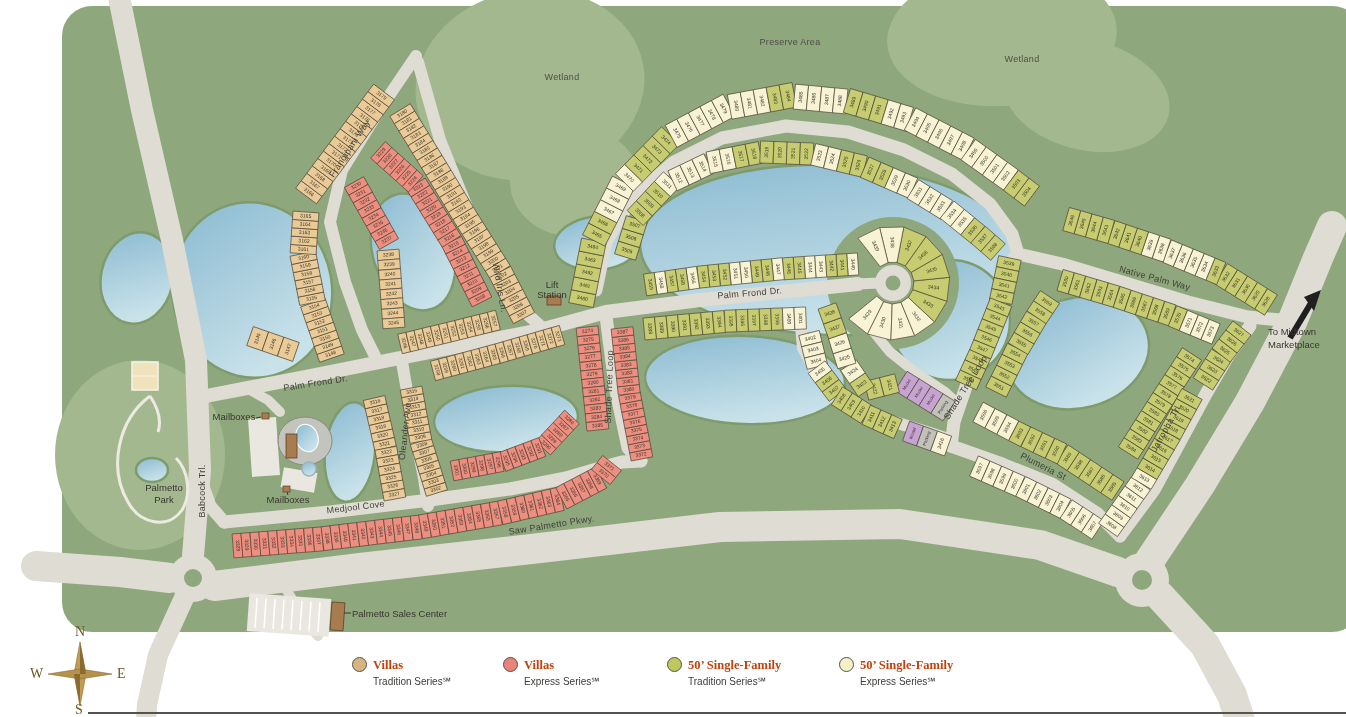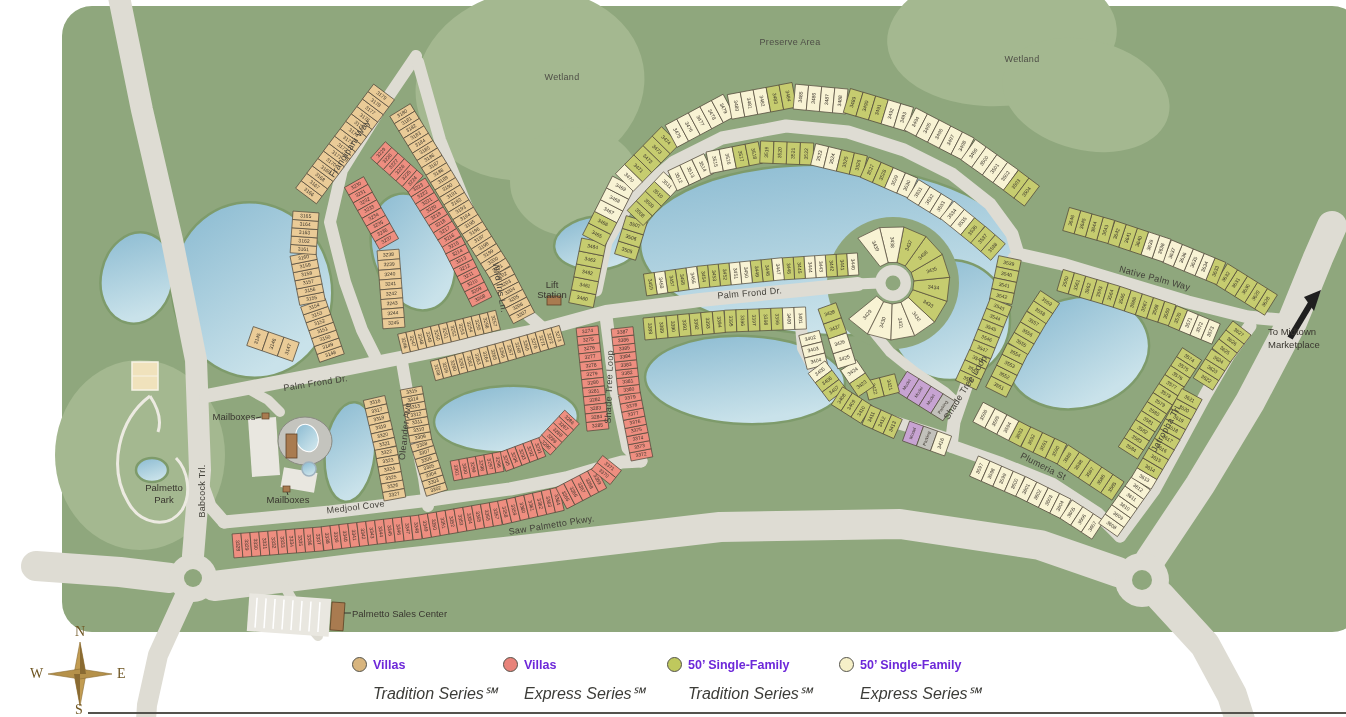--- a/index.html
+++ b/index.html
@@ -7,22 +7,22 @@
   #stage{position:relative;width:1346px;height:717px;overflow:hidden;background:#fff;}
   #map-svg{position:absolute;left:0;top:0;}
   .lot{font-size:5px;fill:#3B352C;text-anchor:middle;}
   .lot-sp{font-size:4.4px;fill:#3B352C;text-anchor:middle;}
   .street{font-size:9px;fill:#413F38;letter-spacing:.3px;text-anchor:middle;}
   .area{font-size:9px;fill:#4E4E46;text-anchor:middle;letter-spacing:.3px;}
   .poi{font-size:9.5px;fill:#39362F;}
   .legend-item{position:absolute;top:655px;display:flex;align-items:flex-start;}
   .lg-dot{width:13px;height:13px;border-radius:50%;border:1px solid #55544C;margin-top:2px;flex:0 0 auto;}
   .lg-text{margin-left:6px;}
-  .lg-label{font-weight:bold;font-size:12.5px;color:#6d28d9;line-height:15px;}
-  .lg-sub{font-size:16px;color:#3C3C38;margin-top:9px;font-style:italic;}
+  .lg-label{font-weight:bold;font-size:12.5px;color:#c2410c;line-height:15px;font-family:Liberation Serif, serif;}
+  .lg-sub{font-size:10px;color:#3C3C38;margin-top:1px;}
   #bottom-line{position:absolute;left:88px;top:712px;width:1258px;height:1.5px;background:#54534D;}
   #compass{position:absolute;left:28px;top:628px;width:110px;height:92px;}
   .cp-letter{position:absolute;font-family:"Liberation Serif",serif;font-size:14px;color:#6F5623;}
 </style>
 </head>
 <body>
 
 <div id="stage">
   <svg id="map-svg" width="1346" height="717" viewBox="0 0 1346 717">
       <defs>

